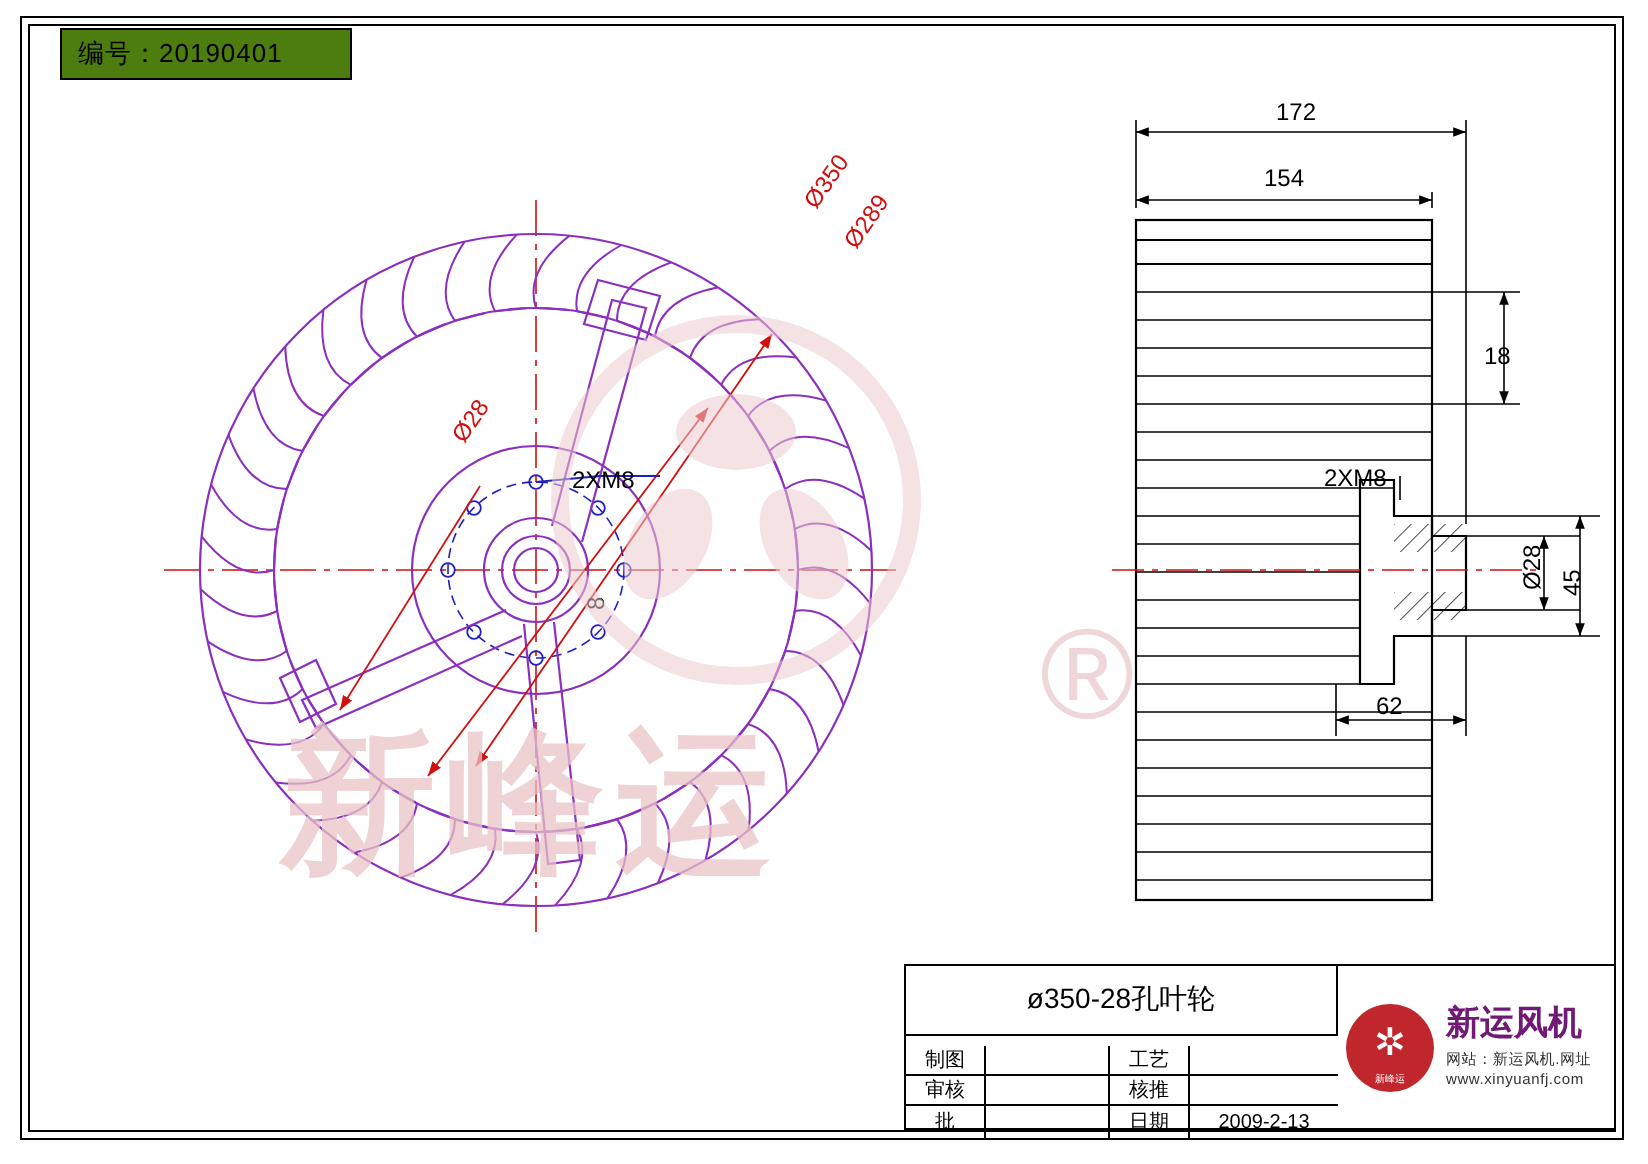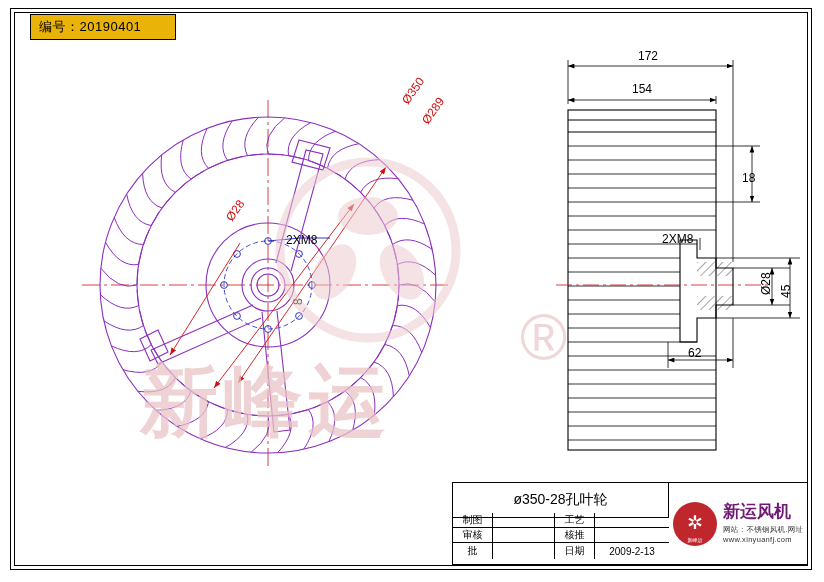--- a/index.html
+++ b/index.html
@@ -1,32 +1,32 @@
 <!DOCTYPE html>
 <html><head>
 <meta charset="utf-8">
 <style>
   html,body{margin:0;padding:0;background:#fff;}
   body{width:824px;height:582px;font-family:"Liberation Sans",sans-serif;}
   #stage{position:relative;width:824px;height:582px;overflow:hidden;background:#ffffff;}
   .frame{position:absolute;left:10px;top:8px;width:802px;height:562px;border:1.5px solid #000;box-sizing:border-box;}
   .frame-inner{position:absolute;left:14px;top:12px;width:794px;height:554px;border:1px solid #000;box-sizing:border-box;}
-  .numbox{position:absolute;left:30px;top:14px;width:146px;height:26px;border:1.2px solid #000;box-sizing:border-box;background:#eab308;
+  .numbox{position:absolute;left:30px;top:14px;width:146px;height:26px;border:1.2px solid #000;box-sizing:border-box;background:#4d7c0f;
            font-size:13px;color:#000;display:flex;align-items:center;padding-left:8px;letter-spacing:0.5px;z-index:20;}
   
   .wm{position:absolute;pointer-events:none;z-index:5;}
   .wm-logo{left:268px;top:150px;width:200px;height:200px;opacity:.55;}
   .wm-text{left:140px;top:350px;font-size:78px;color:#e9c3c6;opacity:.75;font-family:"DejaVu Sans",sans-serif;font-weight:700;letter-spacing:6px;}
   .wm-r{left:520px;top:300px;font-size:64px;color:#eccccf;opacity:.8;}
   
   .tb{position:absolute;left:452px;top:482px;width:356px;height:83px;border:1.2px solid #000;box-sizing:border-box;background:#fff;z-index:20;}
   .tb-top{position:absolute;left:0;top:0;width:216px;height:35px;border-bottom:1.2px solid #000;border-right:1.2px solid #000;box-sizing:border-box;
           display:flex;align-items:center;justify-content:center;font-size:14px;color:#000;}
   .tb-right{position:absolute;left:216px;top:0;width:138px;height:81px;box-sizing:border-box;display:flex;align-items:center;padding-left:4px;}
-  .tb-grid{position:absolute;left:0;top:30px;width:216px;height:46px;}
+  .tb-grid{position:absolute;left:0;top:40px;width:216px;height:46px;}
   .tb-cell{position:absolute;box-sizing:border-box;border-right:1px solid #000;border-bottom:1px solid #000;font-size:10px;color:#000;
            display:flex;align-items:center;justify-content:center;}
   .logo-wrap{display:flex;align-items:center;gap:6px;}
   .logo-circ{width:44px;height:44px;border-radius:50%;background:#c0272d;position:relative;flex:none;}
   .logo-circ .fan{position:absolute;left:50%;top:46%;transform:translate(-50%,-50%);color:#fff;font-size:19px;line-height:1;}
   .logo-circ .sub{position:absolute;left:0;right:0;bottom:3px;text-align:center;color:#fff;font-size:5px;letter-spacing:0;}
   .brand{font-size:17px;color:#701a75;font-weight:700;line-height:1.1;}
   .brand-sub{font-size:7.5px;color:#333;margin-top:3px;letter-spacing:.3px;}
   .brand-sub2{font-size:7.5px;color:#333;letter-spacing:.3px;}
   svg{position:absolute;left:0;top:0;}
@@ -311,20 +311,20 @@
       <div class="tb-cell" style="left:142px;top:30px;width:74px;height:16px;border-bottom:none;border-right:none;">2009-2-13</div>
     </div>
     <div class="tb-right">
       <div class="logo-wrap">
         <div class="logo-circ">
           <span class="fan">✲</span>
           <span class="sub">新峰运</span>
         </div>
         <div>
           <div class="brand">新运风机</div>
-          <div class="brand-sub">网站：不锈钢风机.网址</div>
+          <div class="brand-sub">网站：新运风机.网址</div>
           <div class="brand-sub2">www.xinyuanfj.com</div>
         </div>
       </div>
     </div>
   </div>
 
 </div>
 
 </body></html>

